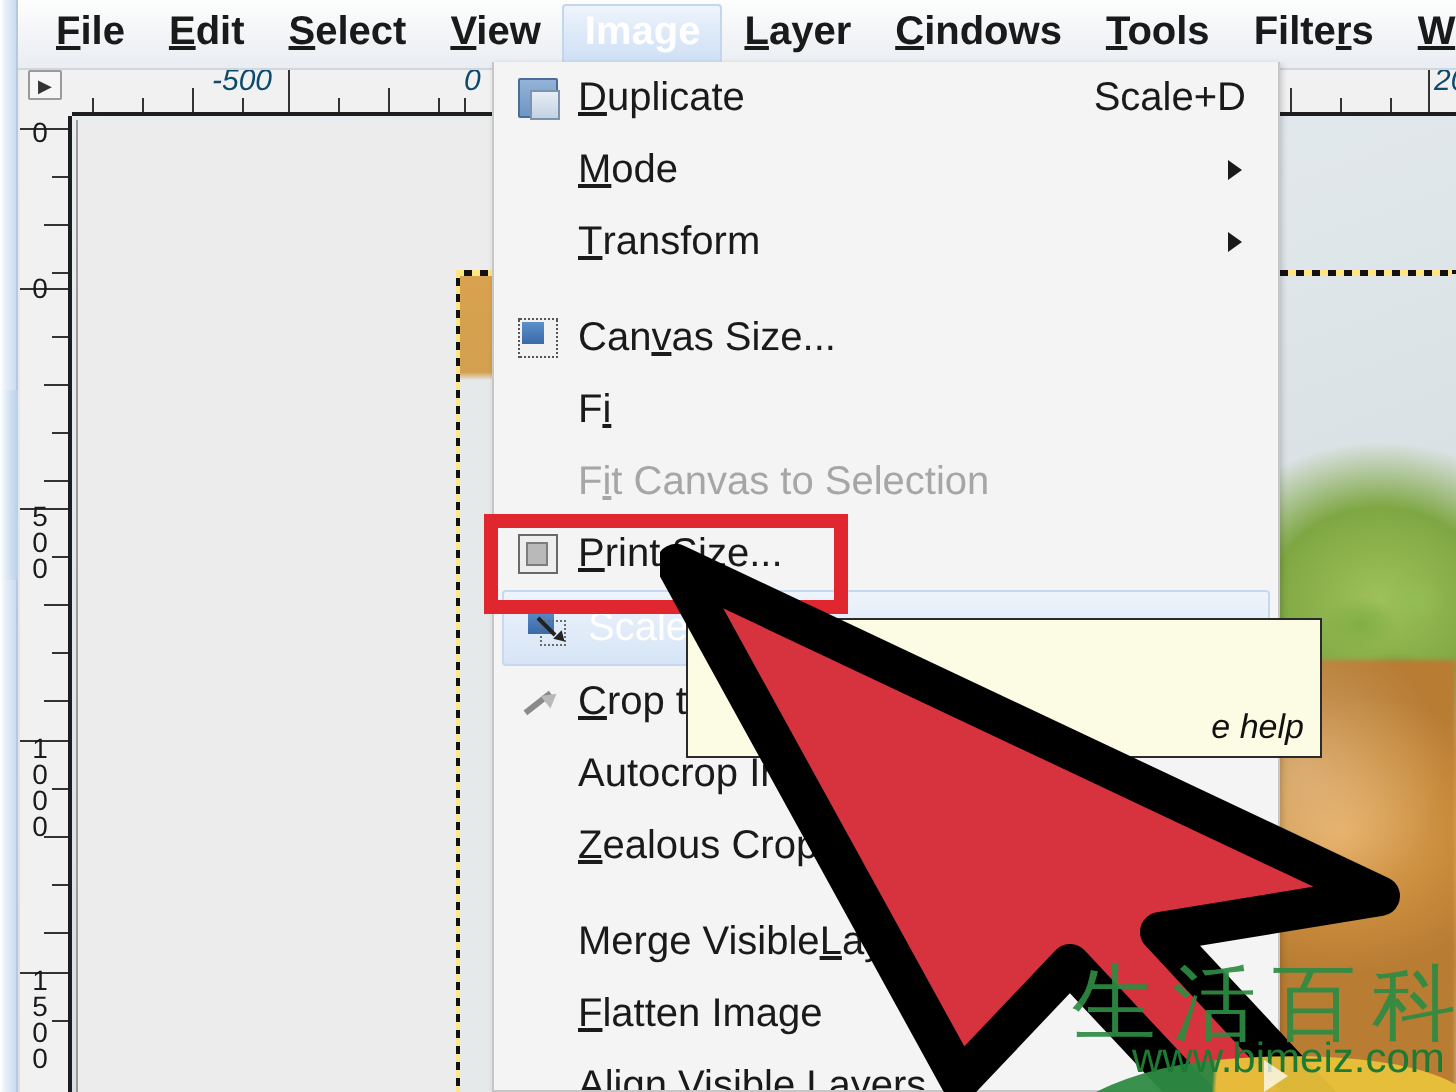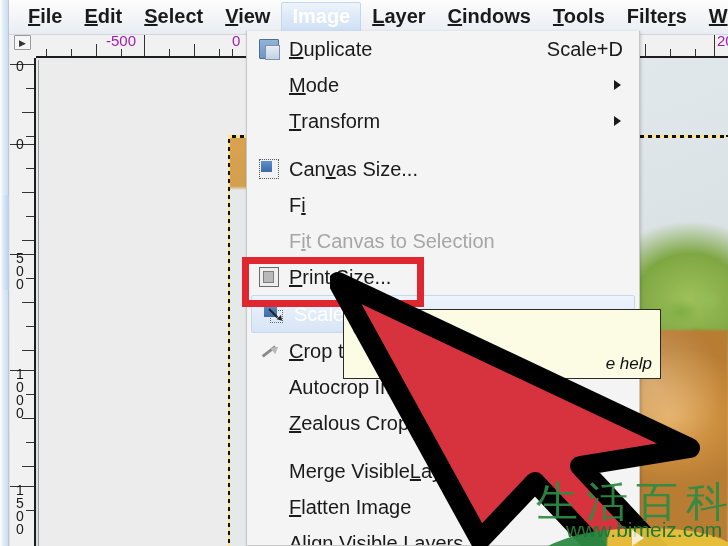--- a/index.html
+++ b/index.html
@@ -86,22 +86,23 @@
   .ruler-h {
     position: absolute; left: 36px; top: 31px; width: 692px; height: 27px;
     background: #f1f1f1;
     border-bottom: 2px solid #1d1d1d;
     overflow: hidden;
   }
   .ruler-h .tick {
     position: absolute; bottom: 0; width: 1px; background: #333;
   }
   .ruler-h .lbl {
-    position: absolute; top: 1px; font-size: 15px; color: #a21caf;
+    position: absolute; top: 1px; font-size: 15px; color: #0c4a6e;
     white-space: nowrap;
+    font-style: italic;
   }
   .ruler-v {
     position: absolute; left: 10px; top: 58px; width: 26px; height: 488px;
     background: #f1f1f1;
     border-right: 2px solid #1d1d1d;
     overflow: hidden;
   }
   .ruler-v .tick {
     position: absolute; right: 0; height: 1px; background: #333;
   }

